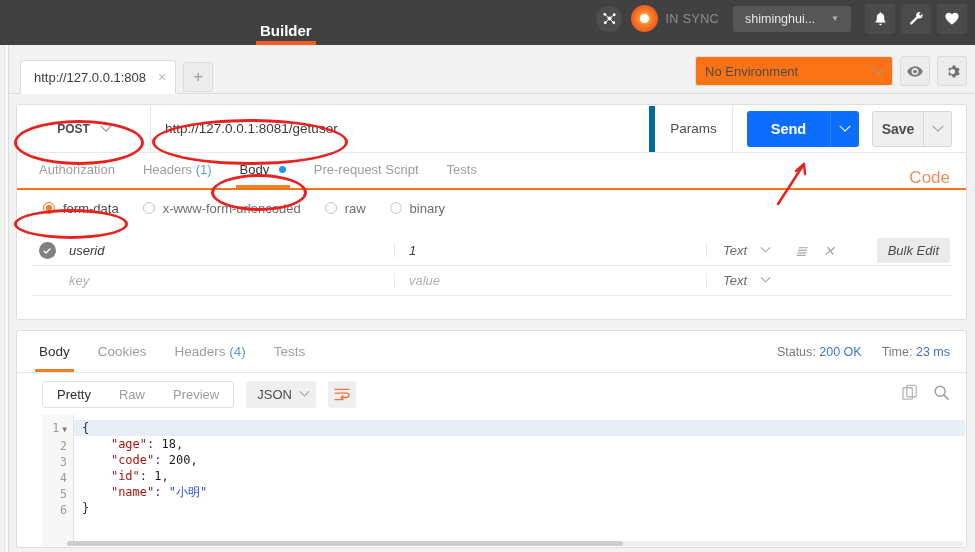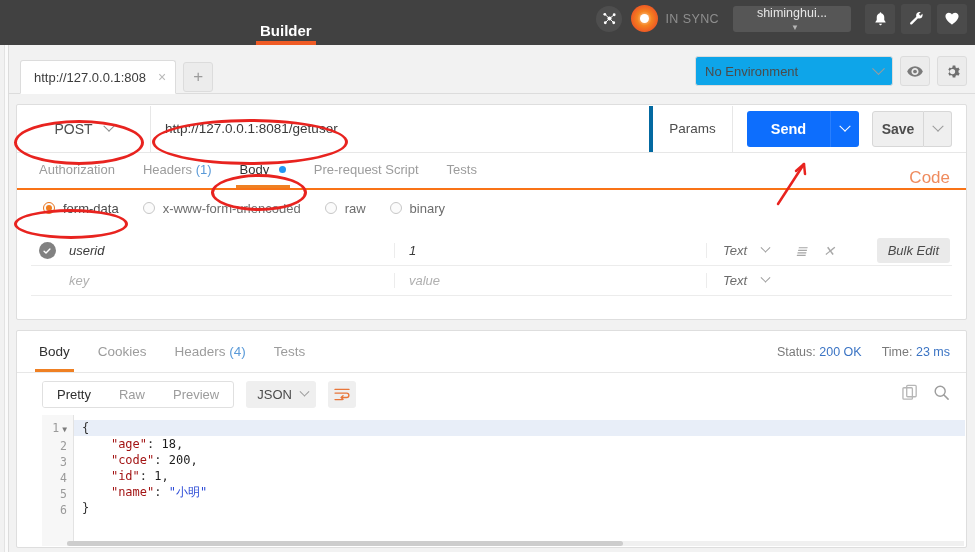--- a/index.html
+++ b/index.html
@@ -34,21 +34,21 @@
   .sync-orb {
     width: 27px; height: 27px; border-radius: 50%;
     background: radial-gradient(circle at 50% 50%, #ffd9b0 0%, #f58220 38%, #ee5a24 70%, #d94a16 100%);
     display: flex; align-items: center; justify-content: center; margin-right: 7px; cursor: pointer;
   }
   .sync-orb i { width: 9px; height: 9px; border-radius: 50%; background: #fff; display: block; }
   .sync-txt { font-size: 12.5px; color: #8e8e8e; letter-spacing: .4px; margin-right: 14px; }
   .user-chip {
     background: #565656; border-radius: 3px; height: 26px; min-width: 118px;
     display: flex; align-items: center; justify-content: space-between;
-    padding: 0 12px; color: #e6e6e6; font-size: 12.5px; margin-right: 8px; cursor: pointer; flex-direction: column;
+    padding: 0 12px; color: #e6e6e6; font-size: 12.5px; margin-right: 8px; cursor: pointer;
   }
   .user-chip .cv { font-size: 8px; color: #b5b5b5; margin-left: 6px; }
   .hdr-btn {
     width: 30px; height: 30px; background: #4b4b4b; border-radius: 3px; margin-left: 6px;
     display: flex; align-items: center; justify-content: center; cursor: pointer;
   }
   .hdr-btn svg { fill: #fff; }
 
   
   .rail { position: absolute; left: 0; top: 45px; width: 9px; height: 507px; background: #f2f2f2; border-right: 1px solid #dcdcdc; }
@@ -67,44 +67,44 @@
     padding: 0 9px 0 13px; font-size: 13px; color: #3c3c3c; cursor: pointer; position: relative; top: 1px;
   }
   .req-tab .x { color: #b9b9b9; font-size: 14px; margin-left: 12px; cursor: pointer; }
   .tab-add {
     margin-left: 7px; width: 30px; height: 30px; background: #ececec;
     border: 1px solid #dcdcdc; border-radius: 3px; color: #9b9b9b; font-size: 17px;
     display: flex; align-items: center; justify-content: center; cursor: pointer; position: relative; top: -1px;
   }
   .env-area { position: absolute; right: 8px; bottom: 7px; display: flex; align-items: center; }
   .env-select {
-    width: 198px; height: 30px; background: #0ea5e9; border: 1px solid #dcdcdc; border-radius: 3px;
+    width: 198px; height: 30px; background: #f97316; border: 1px solid #dcdcdc; border-radius: 3px;
     display: flex; align-items: center; justify-content: space-between; padding: 0 9px;
     font-size: 13px; color: #4b4b4b; cursor: pointer;
   }
   .env-ico {
     width: 30px; height: 30px; background: #ececec; border: 1px solid #dcdcdc; border-radius: 3px;
     margin-left: 7px; display: flex; align-items: center; justify-content: center; cursor: pointer;
   }
   .chev { width: 9px; height: 9px; border-right: 1.6px solid #9b9b9b; border-bottom: 1.6px solid #9b9b9b; transform: rotate(45deg) translate(-2px,-2px); }
 
   
   .reqpanel {
     position: absolute; left: 16px; top: 104px; width: 951px; height: 216px;
     background: #fff; border: 1px solid #dedede; border-radius: 2px;
   }
   .urlrow { display: flex; align-items: center; height: 48px; border-bottom: 1px solid #e7e7e7; }
   .method {
     width: 134px; height: 46px; display: flex; align-items: center; justify-content: center;
-    border-right: 1px solid #e7e7e7; font-size: 14px; font-weight: normal; color: #4d4d4d; cursor: pointer;
+    border-right: 1px solid #e7e7e7; font-size: 12px; font-weight: bold; color: #4d4d4d; cursor: pointer;
   }
   .method .chev { margin-left: 12px; width: 8px; height: 8px; border-color: #8e8e8e; }
   .urlinput { flex: 1; padding-left: 14px; font-size: 13.5px; color: #3b3b3b; cursor: text; }
   .params-btn {
-    width: 84px; height: 46px; border-left: 4px solid #0369a1; border-right: 1px solid #e7e7e7;
+    width: 84px; height: 46px; border-left: 6px solid #0369a1; border-right: 1px solid #e7e7e7;
     display: flex; align-items: center; justify-content: center; font-size: 13.5px; color: #4d4d4d; cursor: pointer;
   }
   .send-wrap { display: flex; margin-left: 14px; }
   .send-btn {
     width: 83px; height: 36px; background: #0d6efd; color: #fff; font-size: 14.5px; font-weight: bold;
     display: flex; align-items: center; justify-content: center; border-radius: 3px 0 0 3px; cursor: pointer;
   }
   .send-cv {
     width: 29px; height: 36px; background: #0d6efd; border-left: 1px solid #2a7ffd;
     border-radius: 0 3px 3px 0; display: flex; align-items: center; justify-content: center; cursor: pointer;

